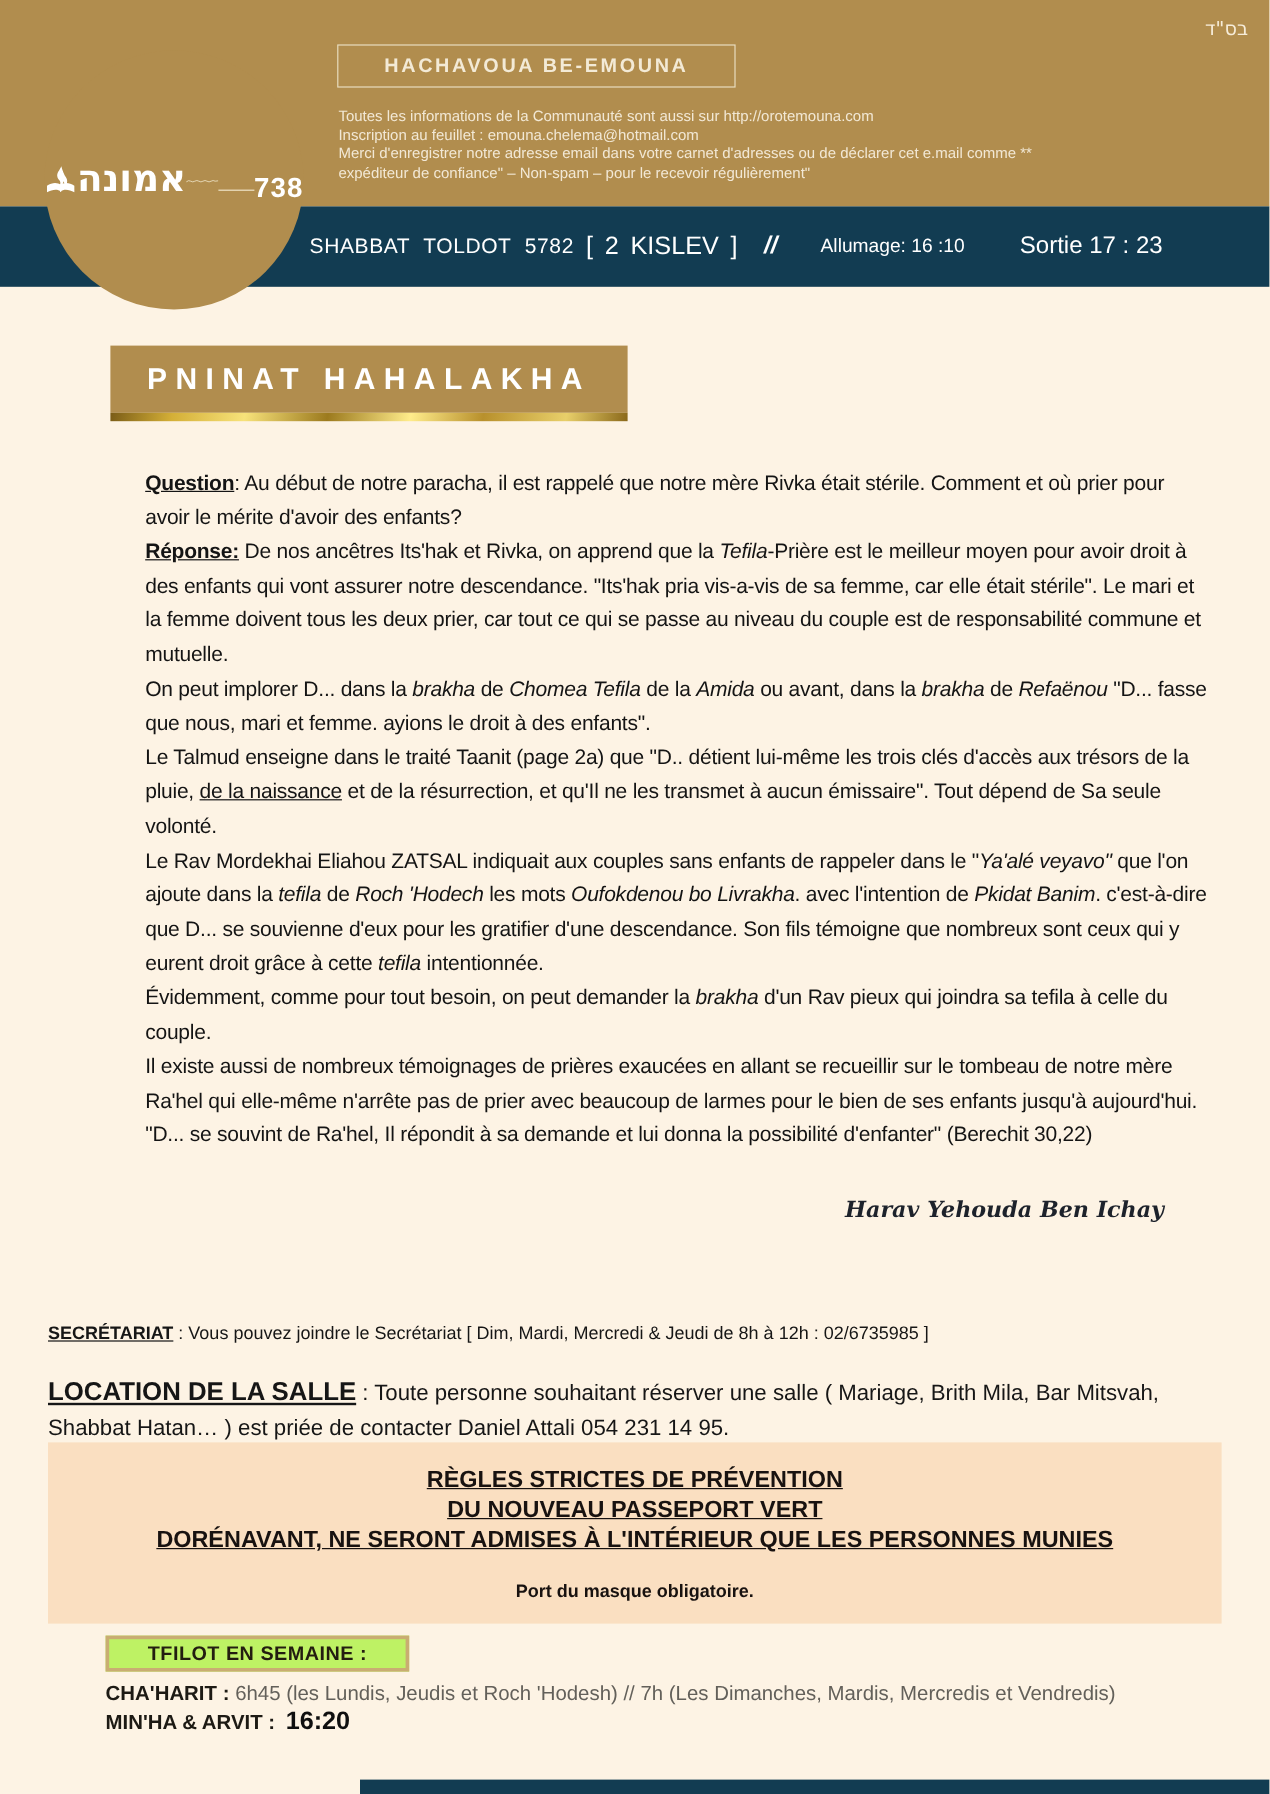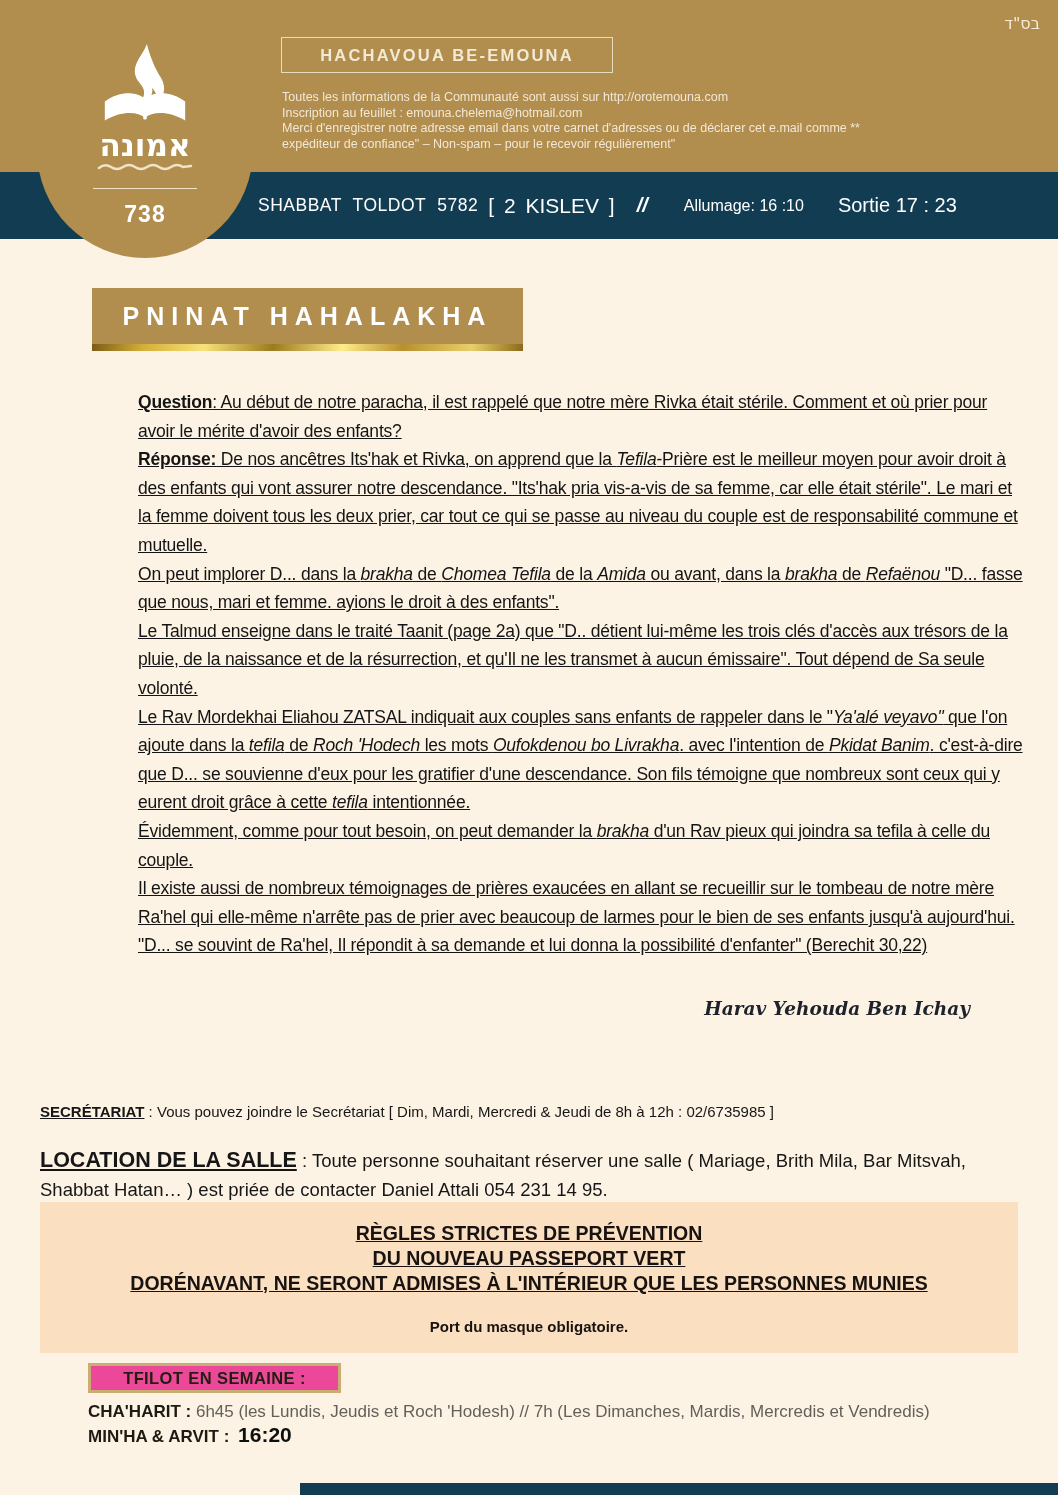--- a/index.html
+++ b/index.html
@@ -18,59 +18,59 @@
   .brand-box{
     left:281px;top:37px;width:330px;height:34px;
     border:1px solid #e8dcbe;display:flex;align-items:center;justify-content:center;
     color:#f3ead6;font-size:16.5px;font-weight:600;letter-spacing:2.2px;
   }
   .info-lines{left:282px;top:90px;width:680px;color:#f2e8d5;font-size:12.5px;line-height:15.6px;}
 
   
   .issue-circle{
     left:37px;top:42px;width:216px;height:216px;border-radius:50%;
-    background:#b18d4e;display:flex;flex-direction:column;align-items:center;
+    background:#b18d4e;display:flex;align-items:center;
   }
   .logo-mark{margin-top:2px;}
   .logo-hebrew{
     color:#fff;font-family:"DejaVu Sans",sans-serif;font-weight:bold;
     font-size:31px;line-height:30px;margin-top:-2px;
   }
   .logo-squiggle{margin-top:2px;}
   .issue-divider{width:104px;height:0;border-top:1.5px solid #efe4c8;margin-top:16px;}
   .issue-number{color:#fff;font-size:23px;font-weight:bold;margin-top:12px;letter-spacing:1px;}
 
   
   .band-content{
     left:258px;top:172px;height:67px;width:790px;
     display:flex;align-items:center;color:#ffffff;white-space:nowrap;
   }
   .shabbat-title{font-size:17.5px;word-spacing:6px;letter-spacing:0.5px;}
   .kislev-date{font-size:21px;margin-left:10px;word-spacing:4px;}
   .sep-slashes{font-size:20px;margin-left:22px;font-style:italic;font-weight:bold;}
   .allumage{font-size:16px;margin-left:36px;}
-  .sortie{font-size:20px;margin-left:34px;}
+  .sortie{font-size:20px;margin-left:46px;}
 
   
   .halakha-banner{
     left:92px;top:288px;width:431px;height:56px;background:#b18d4e;
     display:flex;align-items:center;justify-content:center;
   }
   .halakha-banner-title{
     color:#ffffff;font-weight:bold;font-size:25px;letter-spacing:7px;
   }
   .gold-foil{
     left:92px;top:344px;width:431px;height:7px;
     background:linear-gradient(100deg,#7a5c17,#d4af37 12%,#f7e27a 26%,#9c7a1e 42%,#ffec8b 58%,#b8902c 72%,#e8cf6a 88%,#8a681a);
   }
 
   
   .article{
-    left:138px;top:388px;width:888px;
-    font-size:17.5px;line-height:28.6px;letter-spacing:-0.2px;color:#141414;text-decoration:underline;
+    left:121px;top:388px;width:888px;
+    font-size:17.5px;line-height:28.6px;letter-spacing:-0.2px;color:#141414;
   }
   .f-b{font-weight:bold;}
   .f-i{font-style:italic;}
   .f-u{text-decoration:underline;}
   .signature{
     right:88px;top:998px;
     font-family:"DejaVu Serif",serif;font-style:italic;font-weight:bold;
     font-size:18.5px;color:#1d222b;
   }
 
@@ -84,21 +84,21 @@
   .prevention-box{
     left:40px;top:1202px;width:978px;height:151px;background:#fadfc1;
     text-align:center;padding-top:19px;box-sizing:border-box;
     font-size:19.5px;line-height:25px;color:#181210;
   }
   .prevention-line:last-child{font-size:15px;margin-top:18px;}
 
   
   .tfilot-box{
     left:88px;top:1363px;width:247px;height:24px;
-    background:#ec4899;border:3px solid #c9ad72;
+    background:#bef264;border:3px solid #c9ad72;
     display:flex;align-items:center;justify-content:center;
     color:#231d10;font-weight:bold;font-size:16.5px;letter-spacing:0.4px;
   }
   .tfilot-schedule{left:88px;top:1400px;width:940px;font-size:17px;line-height:23px;}
   .tfilot-label{font-weight:bold;color:#1d1a14;}
   .tfilot-value{color:#63605a;}
   .tfilot-value-big{font-weight:bold;color:#0f0f0f;font-size:21px;margin-left:4px;}
 
   .bottom-bar{left:300px;top:1483px;width:758px;height:12px;background:#123c52;}
 </style>

